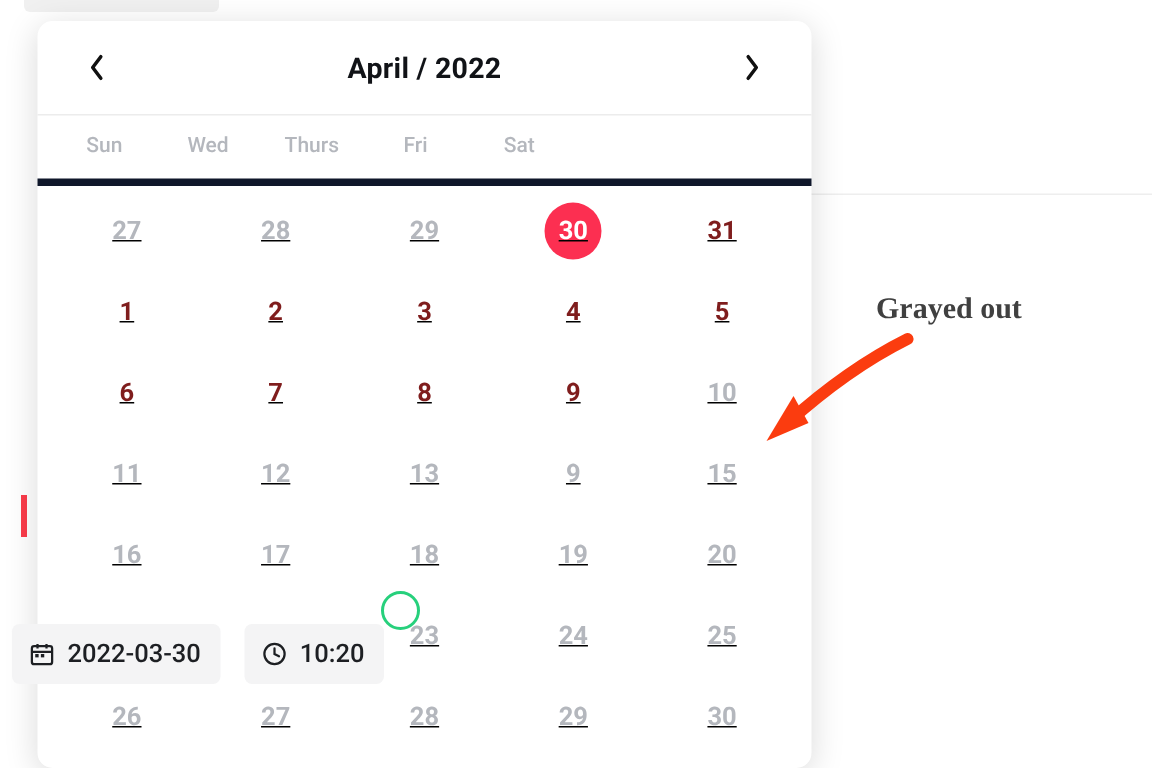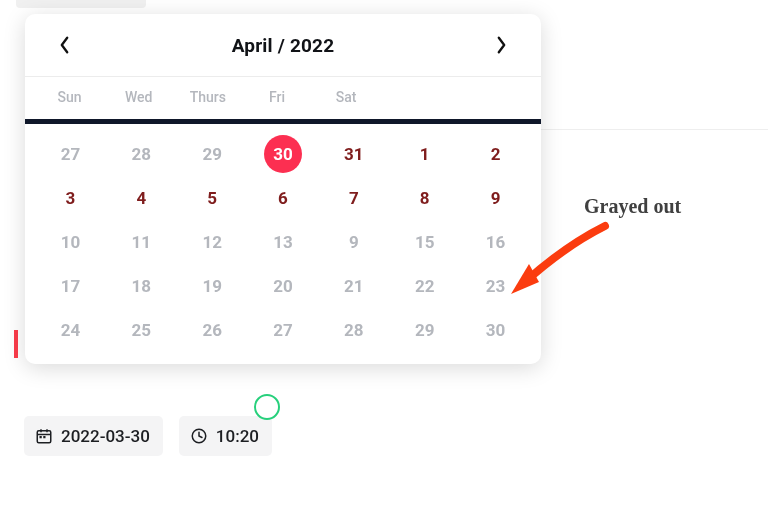--- a/index.html
+++ b/index.html
@@ -51,23 +51,24 @@
     }
     .weekday {
       text-align: center;
       font-size: 14px;
       font-weight: 500;
       color: #b4b7bd;
       padding: 4px 0;
     }
     .days-grid {
       display: grid;
-      grid-template-columns: repeat(7, 1fr);
+      grid-template-columns: repeat(5, 1fr);
       padding: 10px 10px 6px 10px;
-      row-gap: 4px;
+      row-gap: 14px;
+      text-decoration: underline;
     }
     .day-cell {
       height: 40px;
       display: flex;
       align-items: center;
       justify-content: center;
       font-size: 17px;
       font-weight: 700;
       cursor: pointer;
       position: relative;
@@ -94,21 +95,21 @@
       top: 394px;
       width: 26px;
       height: 26px;
       border-radius: 50%;
       border: 2px solid #27d07c;
       background: #fff;
       z-index: 5;
     }
     .chips {
       position: absolute;
-      left: 24px;
+      left: 8px;
       top: 416px;
       display: flex;
       gap: 16px;
       z-index: 1;
     }
     .chip {
       display: flex;
       align-items: center;
       gap: 8px;
       background: #f4f4f5;

